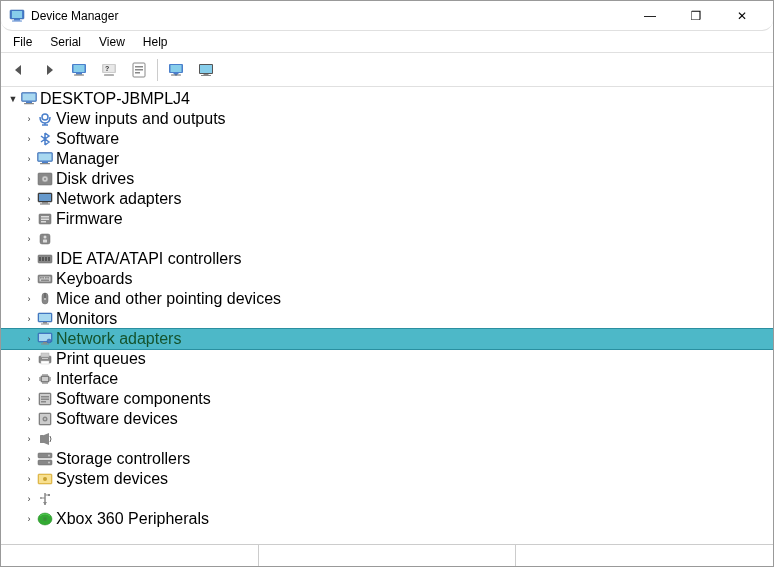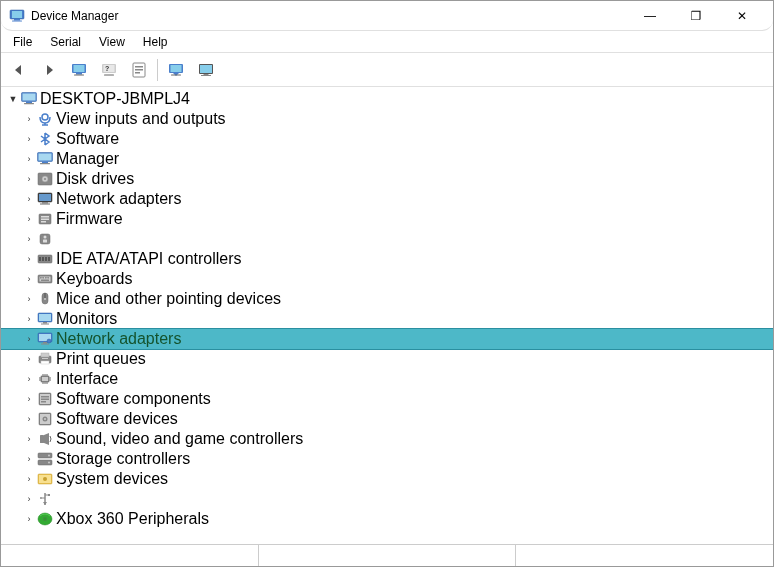--- a/index.html
+++ b/index.html
@@ -483,21 +483,20 @@
 
     <div class="tree-item indent-1">
       <span class="expand-arrow">›</span>
       <span class="tree-icon">
         <svg width="16" height="14" viewBox="0 0 16 14">
           <rect x="3" y="3" width="4" height="8" rx="0.5" fill="#888"></rect>
           <path d="M7 3 L12 1 L12 13 L7 11 Z" fill="#888"></path>
           <path d="M13 4 Q15 7 13 10" fill="none" stroke="#666" stroke-width="1"></path>
         </svg>
       </span>
-      <span class="item-label">Sound, video and game controllers</span>
     </div>
 
     <div class="tree-item indent-1">
       <span class="expand-arrow">›</span>
       <span class="tree-icon">
         <svg width="16" height="14" viewBox="0 0 16 14">
           <rect x="1" y="1" width="14" height="5" rx="1" fill="#888" stroke="#666" stroke-width="0.5"></rect>
           <rect x="1" y="8" width="14" height="5" rx="1" fill="#888" stroke="#666" stroke-width="0.5"></rect>
           <circle cx="12" cy="3.5" r="1" fill="#ccc"></circle>
           <circle cx="12" cy="10.5" r="1" fill="#ccc"></circle>

